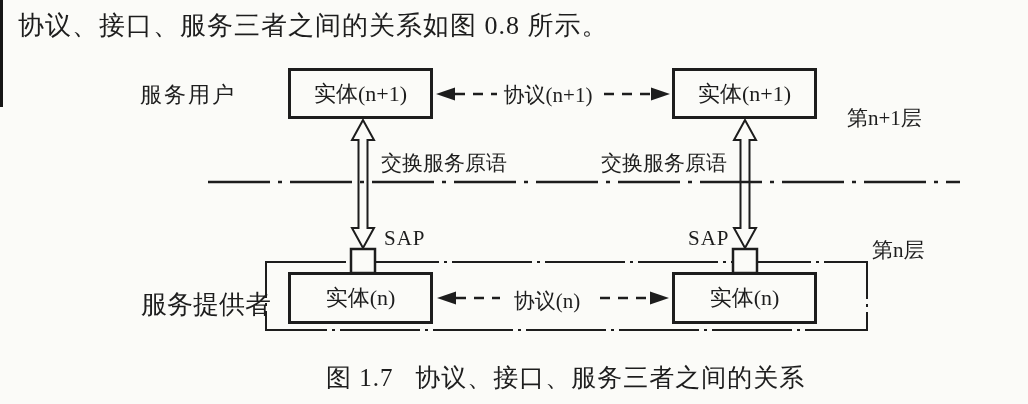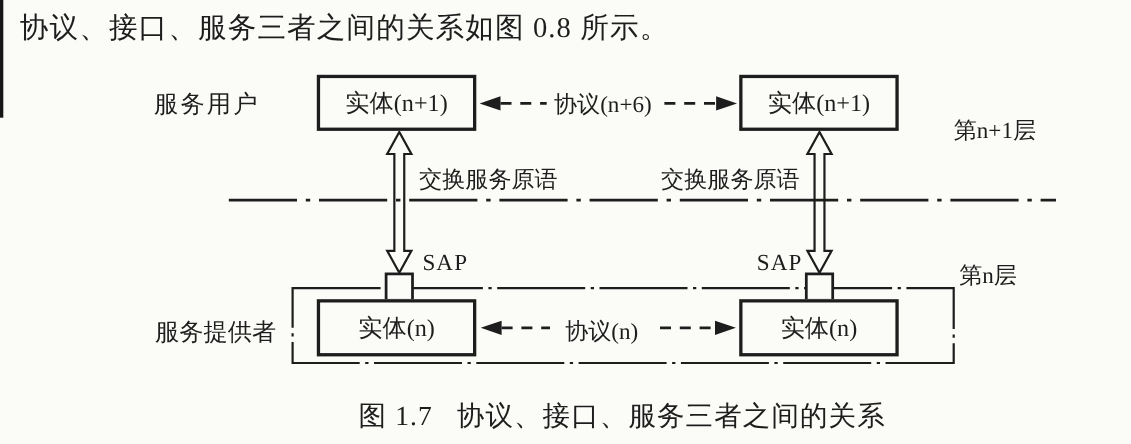--- a/index.html
+++ b/index.html
@@ -29,22 +29,22 @@
     text-align: center;
     font-size: 22px;
     z-index: 2;
   }
   #entity-top-left  { left: 288px; top: 68px;  width: 145px; height: 51px; line-height: 45px; }
   #entity-top-right { left: 672px; top: 68px;  width: 145px; height: 51px; line-height: 45px; }
   #entity-bot-left  { left: 288px; top: 272px; width: 145px; height: 52px; line-height: 46px; }
   #entity-bot-right { left: 672px; top: 272px; width: 145px; height: 52px; line-height: 46px; }
   .lbl { font-size: 21px; white-space: pre; z-index: 3; }
   #lbl-service-user     { left: 140px; top: 80px;  font-size: 22px; letter-spacing: 2px; }
-  #lbl-service-provider { left: 141px; top: 287px; font-size: 22px; }
-  #lbl-layer-n1 { left: 867px; top: 104px; }
+  #lbl-service-provider { left: 141px; top: 287px; font-size: 26px; }
+  #lbl-layer-n1 { left: 847px; top: 104px; }
   #lbl-layer-n  { left: 872px; top: 236px; }
   #lbl-exch-left  { left: 381px; top: 149px; }
   #lbl-exch-right { left: 601px; top: 149px; }
   #lbl-sap-left  { left: 384px; top: 226px; letter-spacing: 1px; }
   #lbl-sap-right { left: 688px; top: 226px; letter-spacing: 1px; }
   #lbl-proto-upper { left: 499px; top: 81px;  width: 98px; text-align: center; }
   #lbl-proto-lower { left: 505px; top: 287px; width: 84px; text-align: center; font-family: Liberation Serif, serif; }
   #caption {
     left: 326px; top: 361px;
     font-size: 25px; letter-spacing: 1px;
@@ -89,16 +89,16 @@
 <div id="entity-bot-right" class="abs entity-box">实体(n)</div>
 
 <div id="lbl-service-user" class="abs lbl">服务用户</div>
 <div id="lbl-service-provider" class="abs lbl">服务提供者</div>
 <div id="lbl-layer-n1" class="abs lbl">第n+1层</div>
 <div id="lbl-layer-n" class="abs lbl">第n层</div>
 <div id="lbl-exch-left" class="abs lbl">交换服务原语</div>
 <div id="lbl-exch-right" class="abs lbl">交换服务原语</div>
 <div id="lbl-sap-left" class="abs lbl">SAP</div>
 <div id="lbl-sap-right" class="abs lbl">SAP</div>
-<div id="lbl-proto-upper" class="abs lbl">协议(n+6)</div>
+<div id="lbl-proto-upper" class="abs lbl">协议(n+1)</div>
 <div id="lbl-proto-lower" class="abs lbl">协议(n)</div>
 
 <div id="caption" class="abs">图 1.7   协议、接口、服务三者之间的关系</div>
 
 </body></html>

